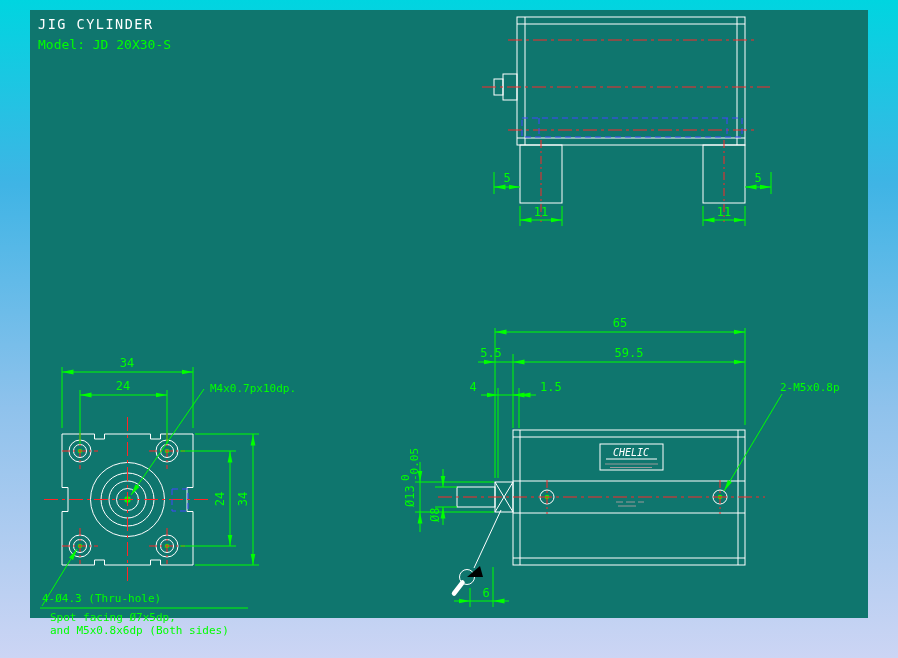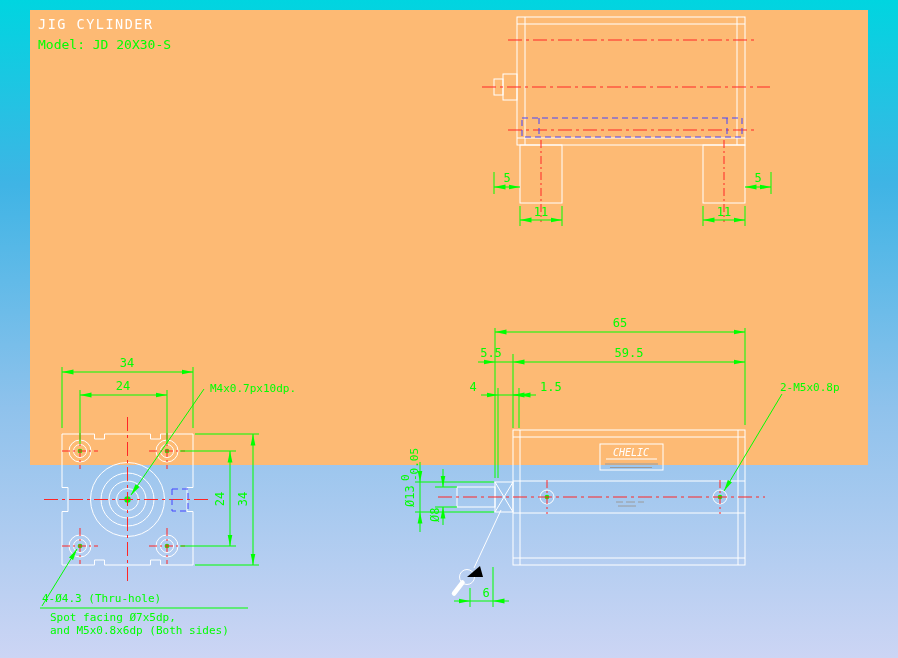--- a/index.html
+++ b/index.html
@@ -2,22 +2,22 @@
 <html><head>
 <meta charset="utf-8">
 <style>
   html,body{margin:0;padding:0;}
   body{
     width:898px;height:658px;overflow:hidden;
     background:linear-gradient(to bottom,#00d5e0 0%,#3fb4e5 28%,#8fc2ec 62%,#ccd5f4 100%);
     font-family:"DejaVu Sans Mono",monospace;
   }
   .cad-canvas{
-    position:absolute;left:30px;top:10px;width:838px;height:455px;
-    background:#fdba74;
+    position:absolute;left:30px;top:10px;width:838px;height:608px;
+    background:#0f766e;
   }
   svg text{font-family:"DejaVu Sans Mono",monospace;}
   .w{stroke:#ffffff;fill:none;stroke-width:1;}
   .r{stroke:#ff2626;fill:none;stroke-width:1;stroke-dasharray:14 4 3 4;}
   .rs{stroke:#ff2626;fill:none;stroke-width:1;stroke-dasharray:8 3 2 3;}
   .b{stroke:#4545ff;fill:none;stroke-width:1;stroke-dasharray:6 4;}
   .g{stroke:#00ff00;fill:none;stroke-width:1;}
   .gt{fill:#00ff00;font-size:12px;}
   .gn{fill:#00ff00;font-size:11px;}
   .wt{fill:#ffffff;}

